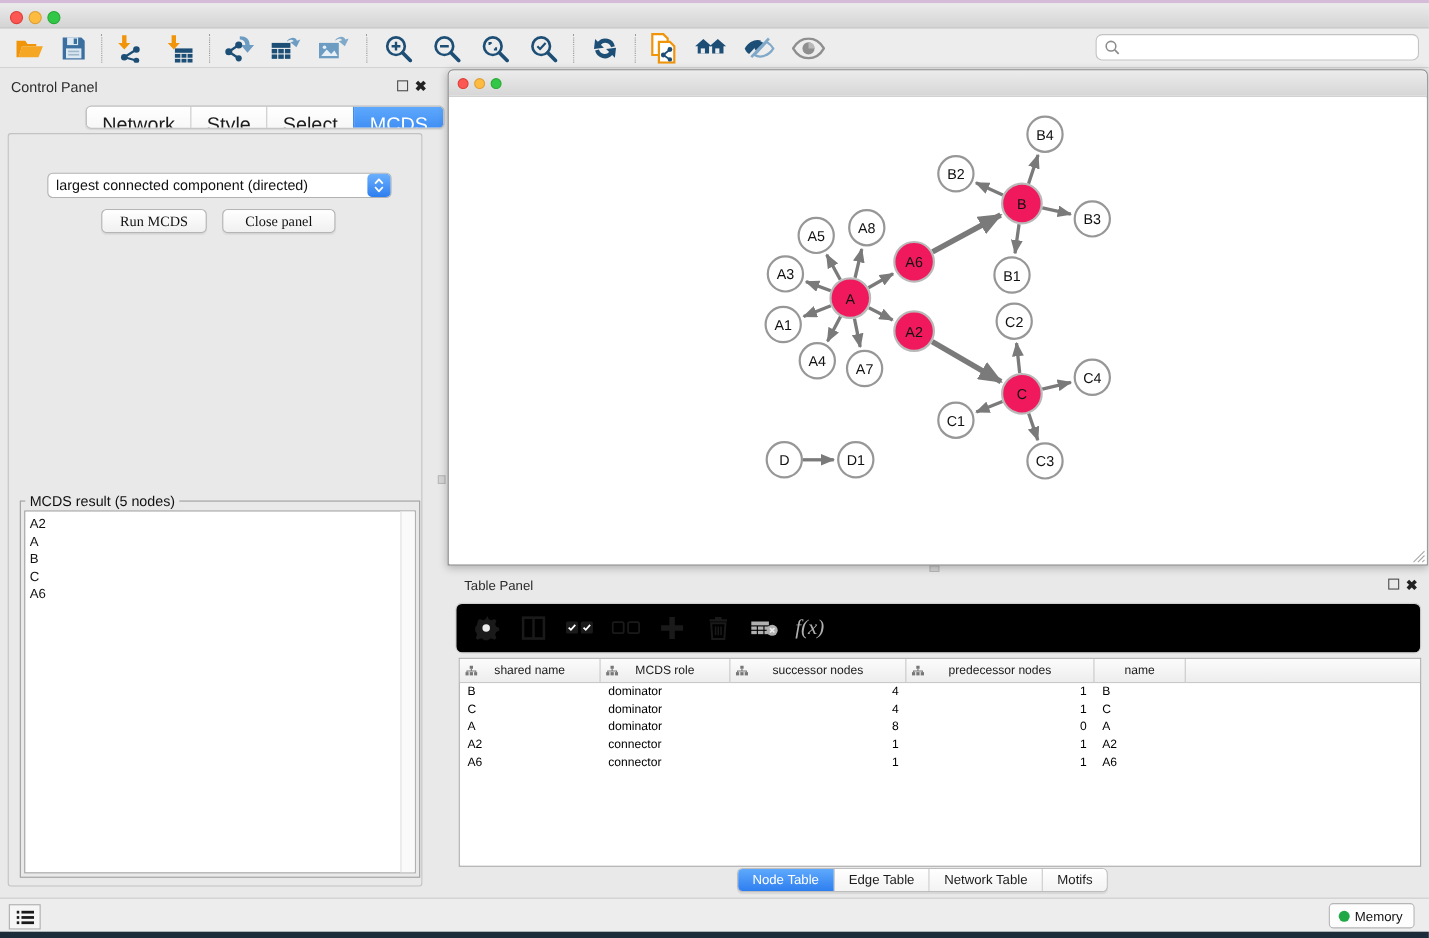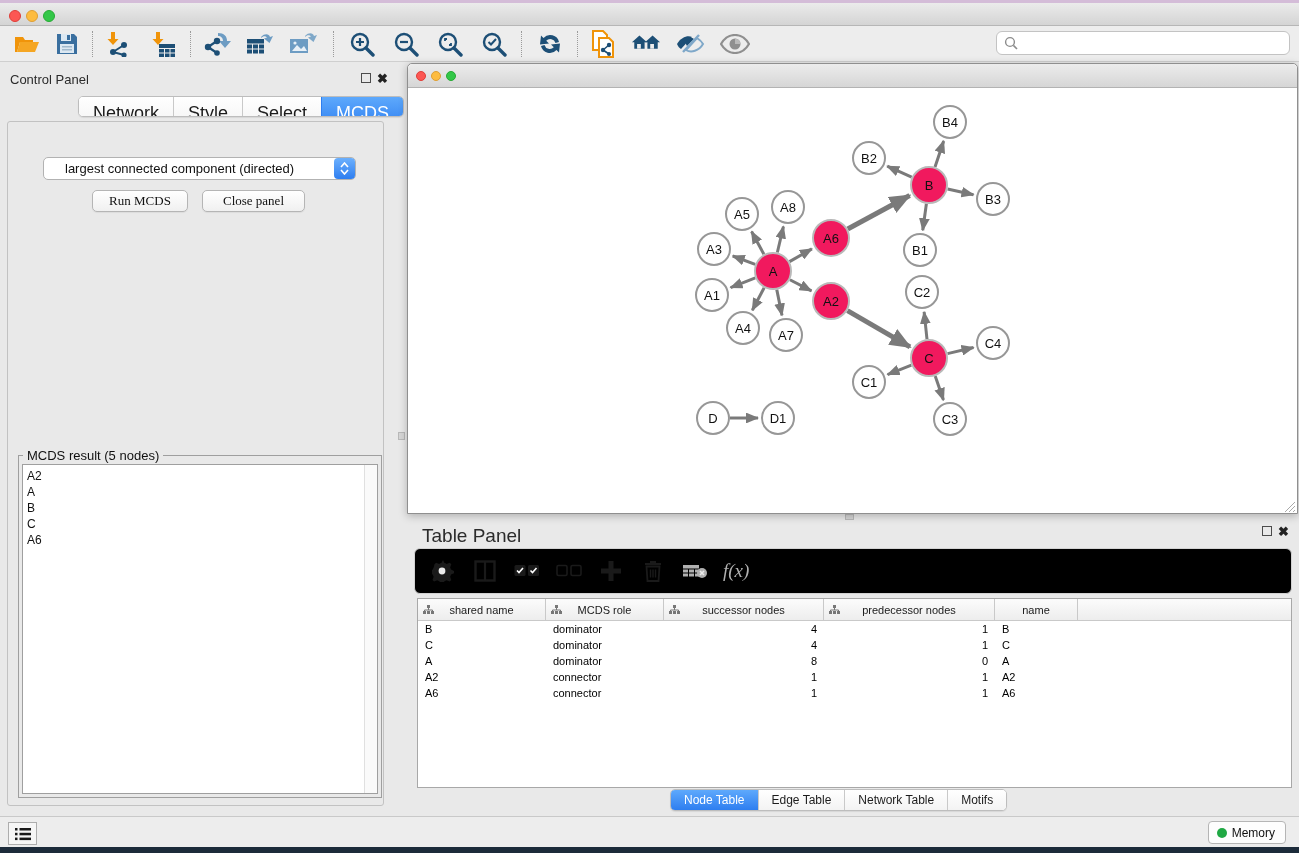--- a/index.html
+++ b/index.html
@@ -42,21 +42,21 @@
     box-shadow:0 1px 1px rgba(0,0,0,0.08); }
   .cp-tab { padding:16px 14px; font-size:18px; color:#1c1c1c; display:flex; align-items:center;
     border-left:1px solid #c9c9c9; background:linear-gradient(#ffffff,#f2f2f2); }
   .cp-tab:first-child { border-left:none; }
   .cp-tab.active { background:linear-gradient(#5ea9fc,#2e7ef0); color:#fff; border-left-color:#2e7ef0; }
   .cp-inner { position:absolute; left:7px; top:59px; width:377px; height:685px;
     background:#e9e9e9; border:1px solid #c2c2c2; border-radius:3px; }
   .opt-label { position:absolute; left:0; width:100%; top:76px; text-align:center; font-size:13px; color:#111; }
   .dropdown { position:absolute; left:43px; top:95px; width:313px; height:23px; background:#fff;
     border:1px solid #b2b2b2; border-radius:5px; display:flex; align-items:center; }
-  .dropdown .dd-text { flex:1; font-size:13px; color:#111; padding-left:21px; white-space:nowrap; }
+  .dropdown .dd-text { flex:1; font-size:13px; color:#111; padding-left:7px; white-space:nowrap; }
   .dd-stepper { width:21px; height:21px; border-radius:4px; margin-right:0px;
     background:linear-gradient(#6cb0fd,#2e7ef0); display:flex; flex-direction:column;
     align-items:center; justify-content:center; gap:1px; }
   .dd-stepper svg { display:block; }
   .mac-btn { position:absolute; height:22px; background:linear-gradient(#ffffff,#f0f0f0);
     border:1px solid #b5b5b5; border-radius:5px; font-size:13px; color:#111;
     display:flex; align-items:center; justify-content:center;
     font-family:Liberation Serif, serif; box-shadow:0 1px 1px rgba(0,0,0,0.06); }
   .groupbox { position:absolute; left:18px; top:393px; width:364px; height:343px;
     border:1px solid #9f9f9f; }
@@ -80,21 +80,21 @@
     font-size:12px; color:#3d3d3d; }
   .ntl { position:absolute; top:7px; width:10px; height:10px; border-radius:50%; }
   .canvas { position:absolute; left:1px; top:25px; width:888px; height:424px; background:#fff; overflow:hidden; }
   .gnode { position:absolute; border-radius:50%; display:flex; align-items:center;
     justify-content:center; font-size:13px; color:#111; background:#fff; border:2px solid #979797; }
   .gnode.pink { background:#f1195e; border-color:#b9b9b9; }
   .grip { position:absolute; right:1px; bottom:1px; width:13px; height:13px; overflow:hidden; }
   .handle-sq { position:absolute; background:#d6d6d6; border:1px solid #b9b9b9; }
 
   
-  .tp-title { position:absolute; left:422px; top:463px; font-size:19px; color:#2b2b2b; }
+  .tp-title { position:absolute; left:422px; top:463px; font-size:12px; color:#2b2b2b; }
   .tp-toolbar { position:absolute; left:414px; top:486px; width:878px; height:46px;
     background:#000000; border:1px solid #d2d2d2; border-radius:6px; display:flex;
     align-items:center; gap:14px; padding-left:14px; }
   .tp-ico { width:28px; height:28px; display:flex; align-items:center; justify-content:center; }
   .fx { font-family:"Liberation Serif",serif; font-style:italic; font-size:19px; color:#b0b0b0; }
   .dtable { position:absolute; left:417px; top:536px; width:875px; height:190px;
     background:#fff; border:1px solid #a8a8a8; }
   .dt-header { position:absolute; left:0; top:0; width:100%; height:22px;
     background:linear-gradient(#fcfcfc,#ededed); border-bottom:1px solid #c9c9c9; display:flex; }
   .dt-hcell { position:relative; border-right:1px solid #c9c9c9; font-size:11px; color:#1a1a1a;

